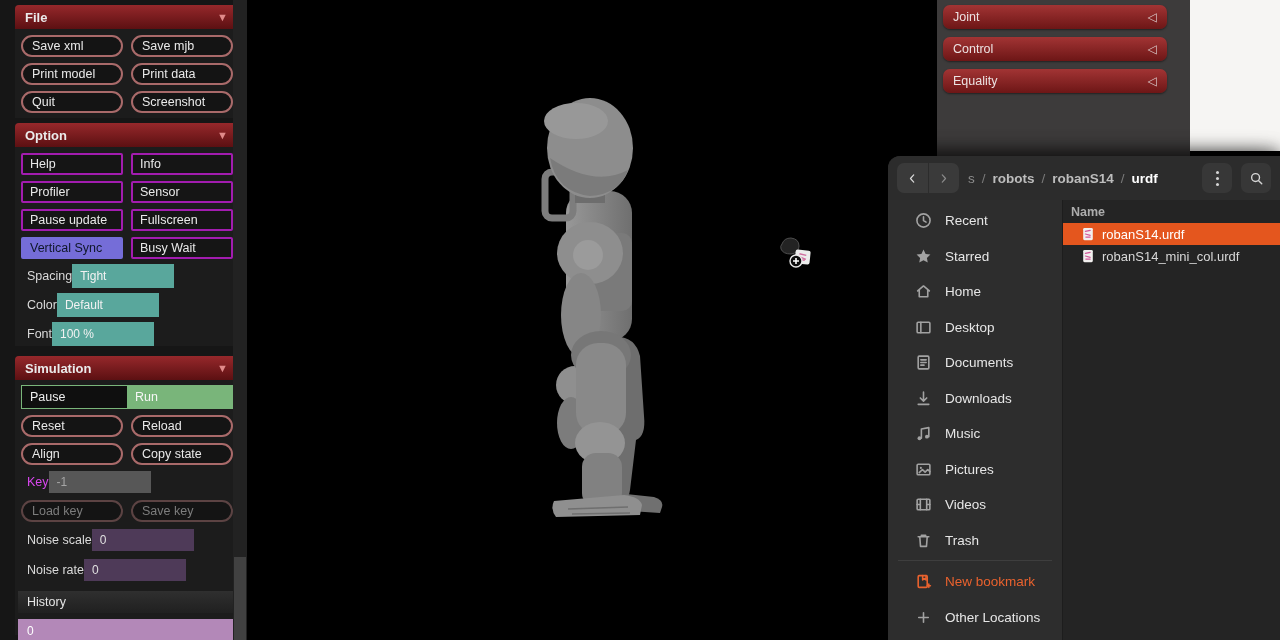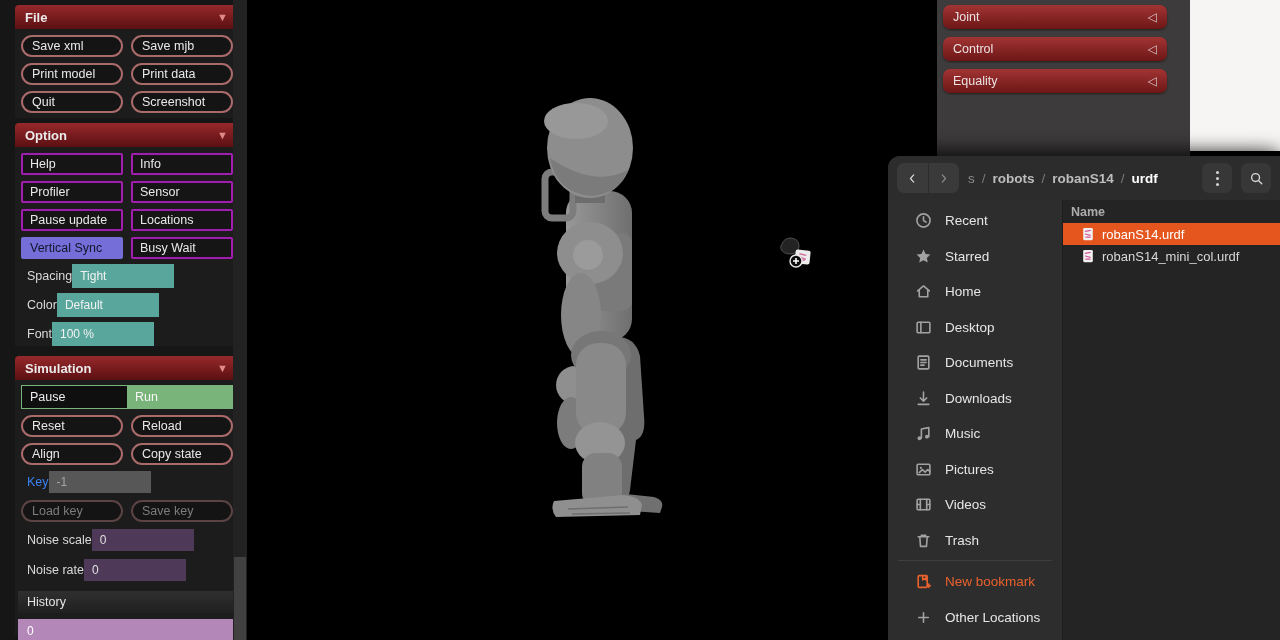--- a/index.html
+++ b/index.html
@@ -26,21 +26,21 @@
   .pill-btn { height:22px; border:2px solid #a96a6a; border-radius:12px; background:#141414;
     color:#e9e9e9; font-size:12.5px; display:flex; align-items:center; padding:0 9px; white-space:nowrap; }
   .pill-btn.dim { border-color:#5c4343; color:#7d7d7d; }
 
   .toggle-btn { height:22px; border:2px solid #a21caf; border-radius:2px; background:#151515;
     color:#e9e9e9; font-size:12.5px; display:flex; align-items:center; padding:0 7px; white-space:nowrap; }
   .toggle-btn.active { background:#756dd8; border-color:#756dd8; color:#0f172a; }
 
   .kv-row { display:flex; align-items:center; margin:5px 5px 0 6px; height:24px; }
   .kv-label { color:#dadada; font-size:12.5px; padding-left:6px; }
-  .kv-label.dim { color:#3b82f6; }
+  .kv-label.dim { color:#d946ef; }
   .kv-value { width:102px; height:24px; display:flex; align-items:center; padding:0 8px;
     font-size:12px; color:#f2f2f2; }
   .kv-value.teal { background:#59a79c; }
   .kv-value.grey { background:#575757; color:#a5a5a5; height:22px; }
   .kv-value.purple { background:#4e3a58; color:#e0e0e0; height:22px; }
 
   .pauserun { display:flex; height:24px; margin:5px 5px 0 6px; border:1px solid #79b57a; }
   .pauserun .half { flex:1; display:flex; align-items:center; padding:0 8px; font-size:12.5px; }
   .pauserun .pause { background:#0f0f0f; color:#ededed; }
   .pauserun .run { background:#79b57a; color:#f6f6f6; }
@@ -132,21 +132,21 @@
       <div class="sec-header">
         <span>Option</span>
         <span class="tri">▼</span>
       </div>
       <div class="btn-grid" id="option-toggles">
           <div class="toggle-btn">Help</div>
           <div class="toggle-btn">Info</div>
           <div class="toggle-btn">Profiler</div>
           <div class="toggle-btn">Sensor</div>
           <div class="toggle-btn">Pause update</div>
-          <div class="toggle-btn">Locations</div>
+          <div class="toggle-btn">Fullscreen</div>
           <div class="toggle-btn active">Vertical Sync</div>
           <div class="toggle-btn">Busy Wait</div>
         </div>
       <div id="option-selects">
           <div class="kv-row">
             <span class="kv-label">Spacing</span>
             <span class="kv-value teal">Tight</span>
           </div>
           <div class="kv-row">
             <span class="kv-label">Color</span>

